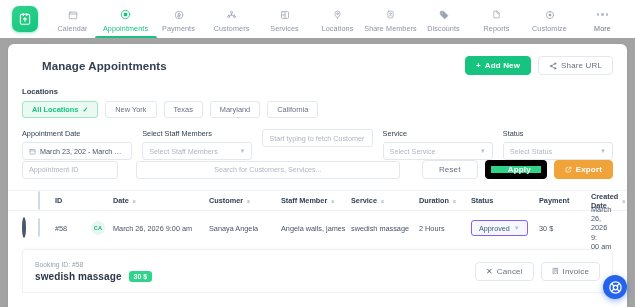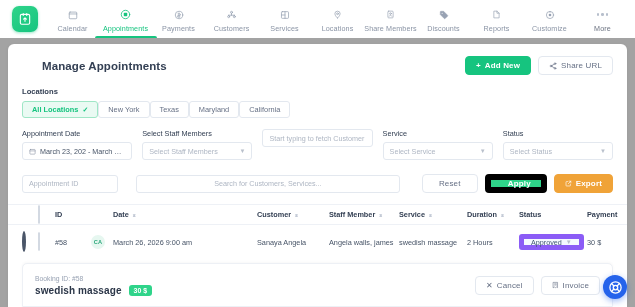--- a/index.html
+++ b/index.html
@@ -64,21 +64,21 @@
   .btn-ghost { background: #fff; color: #667085; border: 1px solid #e3e8ef; }
   .btn-orange { background: #f0a338; color: #fff; border: 1px solid #f0a338; font-weight:600; }
   .btn-apply { background: #2fd48a; color: #fff; border: 6px solid #000000; font-weight:700;
                justify-content:flex-end; width: 62px; }
   .btn-reset { background:#fff; color:#667085; border:1px solid #e3e8ef;
                justify-content:center; width: 56px; }
 
   
   .sec-label { font-size: 7.6px; color: #344054; font-weight: 700; margin-bottom: 5px; }
   .locations { padding: 12px 14px 0 14px; }
-  .chips { display: flex; }
+  .chips { display: flex; gap: 7px; }
   .chip {
     height: 17px; padding: 0 9px; border-radius: 3px; border: 1px solid #e3e8ef;
     background:#fff; font-size: 7.4px; color: #667085; display: inline-flex;
     align-items: center; gap: 4px; cursor: pointer; white-space:nowrap;
   }
   .chip.sel { background: #eafaf3; border-color: #9fe6c6; color: #16c47f; font-weight:600; }
   .chk-mini { font-size: 7px; color:#16c47f; }
 
   
   .filters { padding: 11px 14px 0 14px; }
@@ -86,42 +86,42 @@
   .fcol { flex: 1; min-width: 0; }
   .flabel { font-size: 7.3px; color: #344054; font-weight: 400; margin-bottom: 4px; }
   .field {
     height: 18px; border: 1px solid #e3e8ef; border-radius: 3px; background: #fff;
     display: flex; align-items: center; padding: 0 6px; gap: 4px;
     font-size: 7.2px; color: #aeb6c3; white-space: nowrap; overflow: hidden; cursor: text;
   }
   .field.sel { cursor: pointer; justify-content: space-between; }
   .field .val { color: #475467; overflow:hidden; text-overflow:ellipsis; }
   .caret { color: #b9c0cc; font-size: 6px; flex: 0 0 auto; }
-  .frow2 { display: flex; gap: 18px; margin-top: 14px; align-items: center; }
+  .frow2 { display: flex; gap: 18px; margin-top: 0; align-items: center; }
   .f-apptid { width: 96px; flex: 0 0 96px; }
   .f-search { flex: 1; justify-content: center; }
   .frow2 .acts { display: flex; gap: 7px; margin-left: 4px; }
 
   
   .thead {
     display: flex; align-items: center; margin-top: 11px;
     border-top: 1px solid #eef1f6; border-bottom: 1px solid #eef1f6;
     height: 21px; padding: 0 14px; background:#fff;
   }
   .th { font-size: 7.3px; color: #344054; font-weight: 700; display:flex; align-items:center; gap:3px; }
   .sortic { display:inline-flex; flex-direction:column; line-height:0; color:#c3cad6; font-size:5px; gap:1px; }
   .trow { display: flex; align-items: center; padding: 0 14px; height: 34px; background:#fff; }
   .td { font-size: 7.3px; color: #475467; display:flex; align-items:center; }
 
   .c-sel   { width: 16px; flex: 0 0 16px; }
   .c-chk   { width: 17px; flex: 0 0 17px; }
   .c-id    { width: 36px; flex: 0 0 36px; }
   .c-av    { width: 22px; flex: 0 0 22px; }
   .c-date  { width: 96px; flex: 0 0 96px; }
-  .c-cust  { width: 72px; flex: 0 0 72px; margin-left: 48px; }
+  .c-cust  { width: 72px; flex: 0 0 72px; }
   .c-staff { width: 70px; flex: 0 0 70px; }
   .c-serv  { width: 68px; flex: 0 0 68px; }
   .c-dur   { width: 52px; flex: 0 0 52px; }
   .c-stat  { width: 68px; flex: 0 0 68px; }
   .c-pay   { width: 52px; flex: 0 0 52px; }
   .c-cre   { flex: 1; min-width: 0; }
 
   .checkbox { width: 9px; height: 9px; border: 1px solid #d3d9e2; border-radius: 2px; background:#fff; cursor:pointer; }
   .radio-on {
     width: 9px; height: 9px; border-radius: 50%; border: 2px solid #4a5568; background:#fff;
@@ -129,21 +129,21 @@
   }
   .radio-on::after {
     content:""; position:absolute; inset:1.2px; border-radius:50%; background:#4a5568;
   }
   .avatar {
     width: 14px; height: 14px; border-radius: 50%; background: #e6f7f0;
     color: #2aa77a; font-size: 5.6px; font-weight: 700;
     display: flex; align-items: center; justify-content: center; letter-spacing:.2px;
   }
   .status-pill {
-    height: 16px; padding: 0 7px; border: 5px solid #8b5cf6; border-radius: 3px;
+    height: 16px; padding: 0 7px; border: 1px solid #8b5cf6; border-radius: 3px;
     background: #f5f9ff; color: #3f5673; font-size: 7.2px;
     display: inline-flex; align-items: center; gap: 4px; cursor: pointer;
   }
   .created { line-height: 1.25; }
 
   
   .detail {
     margin: 4px 14px 0 14px; border: 1px solid #edf0f5; border-radius: 5px 5px 0 0;
     background: #fff; height: 44px; display: flex; align-items: center;
     justify-content: space-between; padding: 0 12px;

